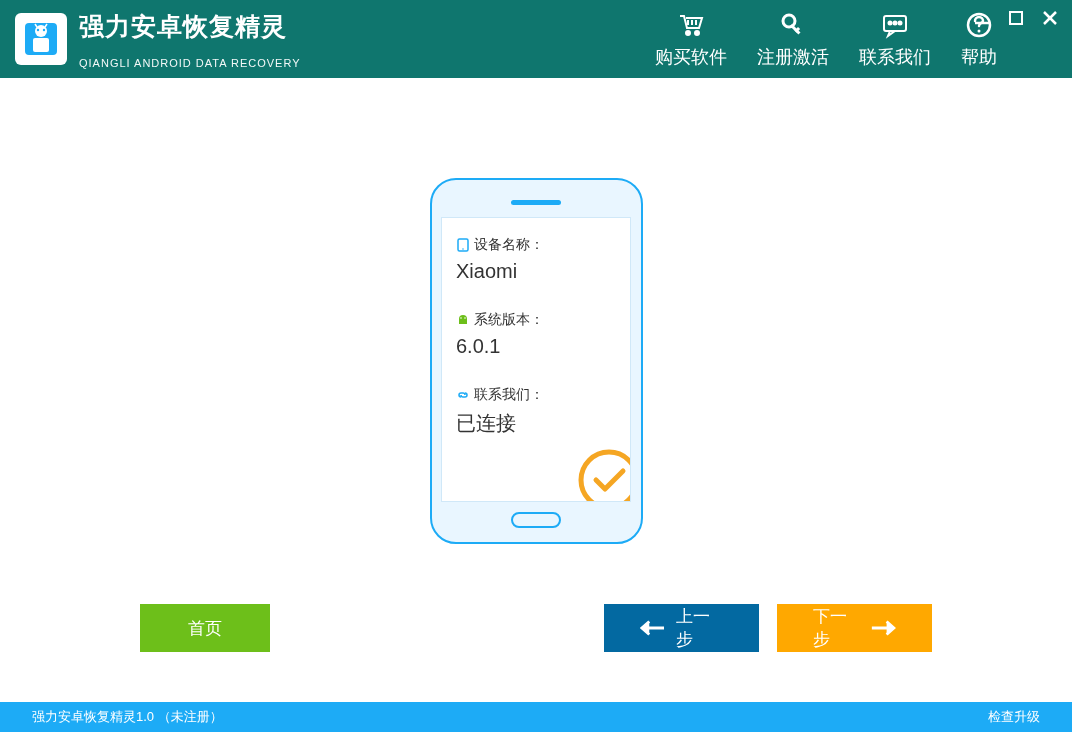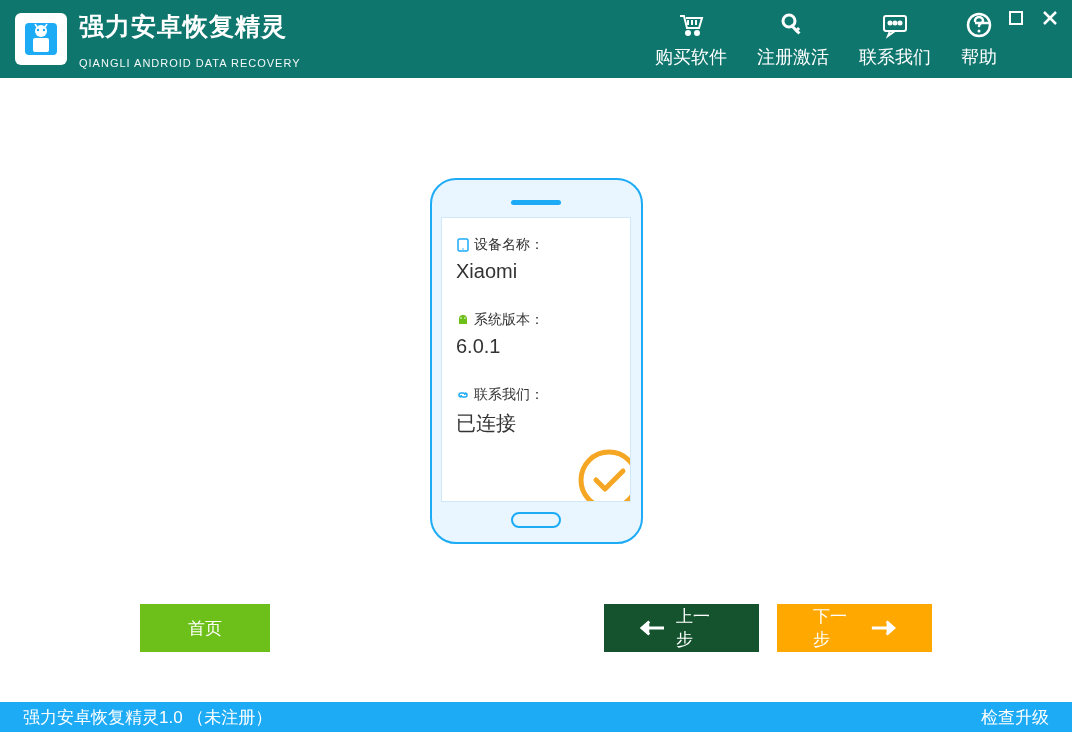--- a/index.html
+++ b/index.html
@@ -95,26 +95,26 @@
       padding: 0 110px 20px 110px;
     }
     .btn {
       height: 48px; min-width: 110px;
       display: flex; align-items: center; justify-content: center;
       color: white; font-size: 17px; cursor: pointer;
       padding: 0 36px; gap: 10px;
     }
     .btn-home { background: #6dbf1a; width: 130px; }
     .btn-spacer { flex: 1; }
-    .btn-prev { background: #14532d; width: 155px; margin-right: 18px; }
+    .btn-prev { background: #0369a1; width: 155px; margin-right: 18px; }
     .btn-next { background: #ffa800; width: 155px; }
     .arrow { width: 28px; height: 18px; }
     .footer {
       height: 30px; background: #1dabf6; color: white;
-      display: flex; align-items: center; padding: 0 23px; font-size: 17px;
+      display: flex; align-items: center; padding: 0 32px; font-size: 13px;
     }
     .footer-spacer { flex: 1; }
     .footer-right { cursor: pointer; }
   </style>
 </head>
 <body>
 
 <div class="window">
   <div class="header">
     <div class="logo-box">

